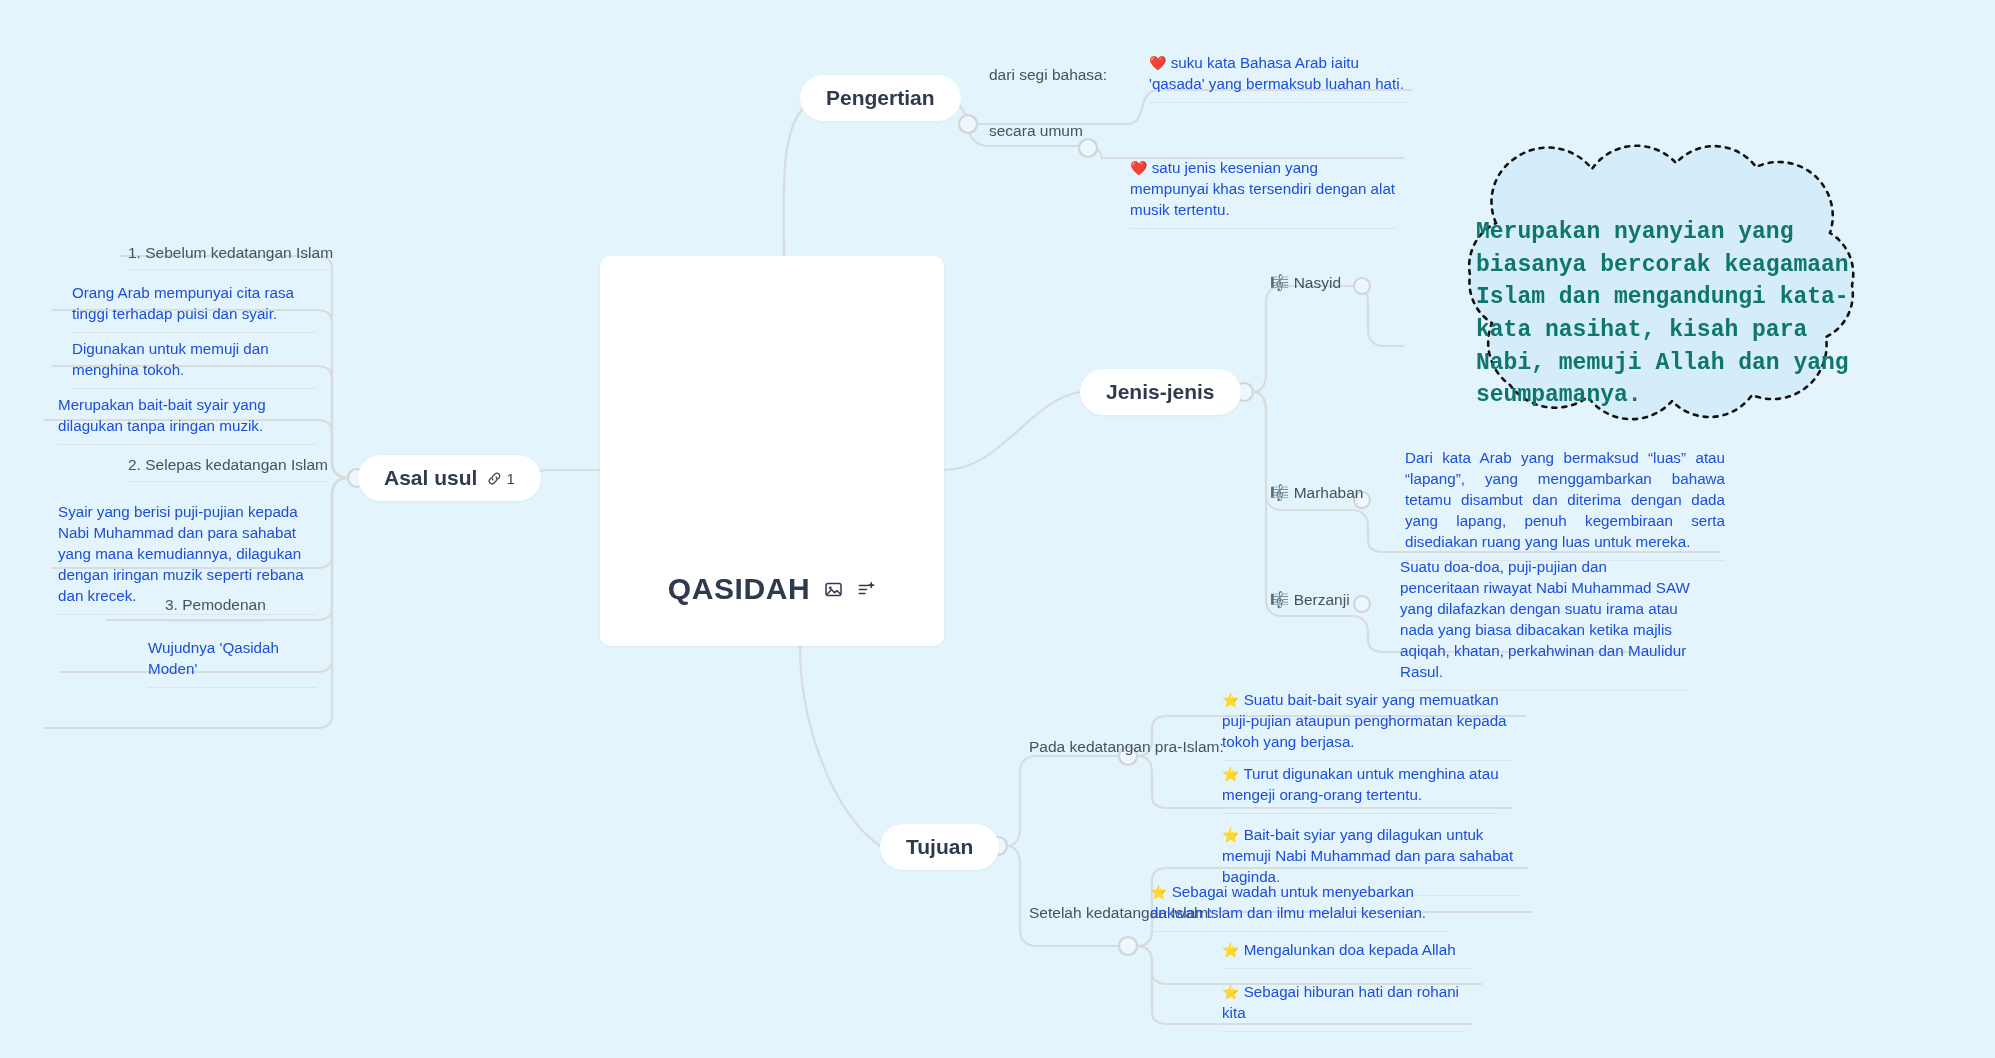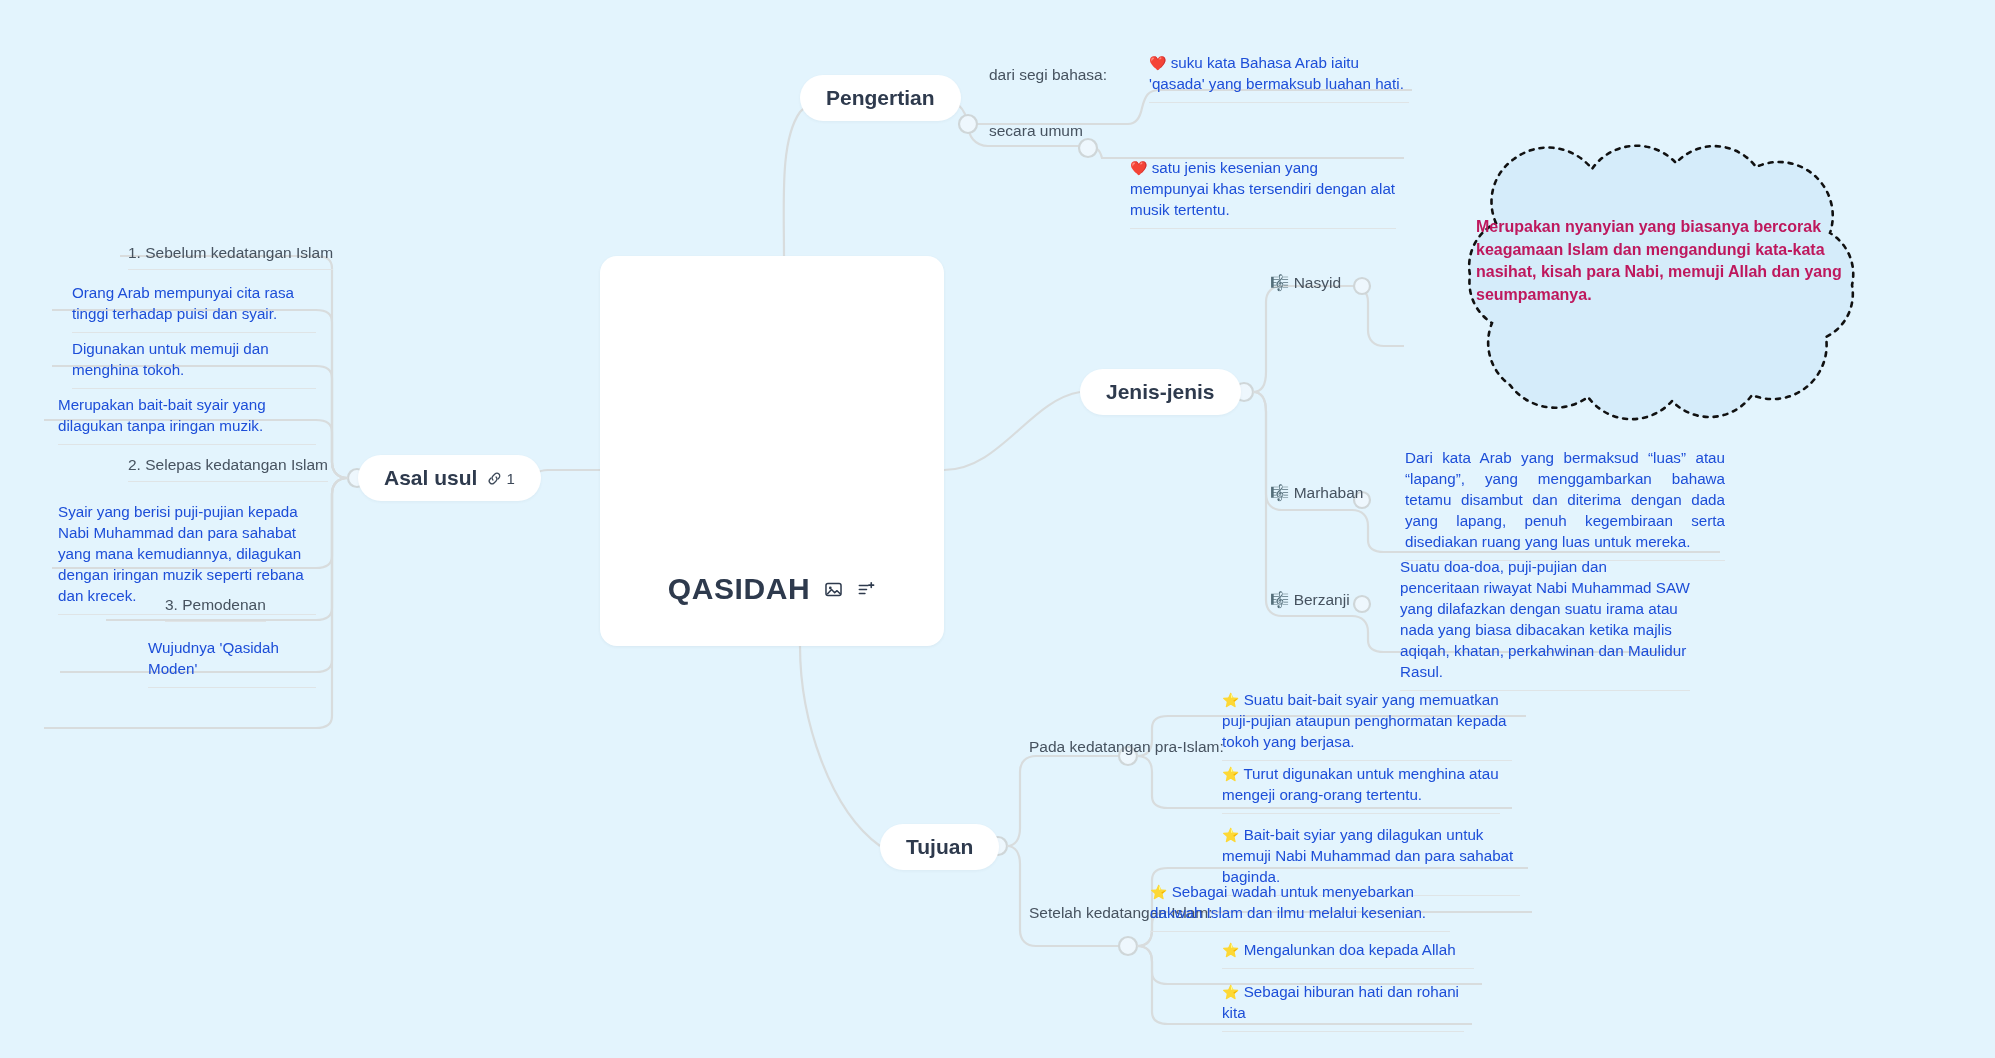--- a/index.html
+++ b/index.html
@@ -21,21 +21,21 @@
   }
   .edge { fill: none; stroke: #d8dcdd; stroke-width: 2.2; }
   .junction { fill: #eef7fd; stroke: #cfd6d8; stroke-width: 2.2; }
 
   
   .central {
     position: absolute;
     left: 600px; top: 256px;
     width: 344px; height: 390px;
     background: #ffffff;
-    border-radius: 17px;
+    border-radius: 10px;
     box-shadow: 0 1px 3px rgba(60,80,100,.07);
   }
   .central-label {
     position: absolute;
     left: 0; right: 0; bottom: 40px;
     display: flex; align-items: center; justify-content: center;
     gap: 14px;
   }
   .central-title {
     font-size: 30px; font-weight: bold;
@@ -96,24 +96,25 @@
   .cloud-wrap {
     position: absolute;
     left: 1404px; top: 128px;
     width: 510px; height: 300px;
   }
   .cloud-wrap svg { position: absolute; left: 0; top: 0; }
   .cloud-text {
     position: absolute;
     left: 72px; top: 88px;
     width: 390px;
-    font-size: 16px;
+    font-size: 23px;
     font-weight: bold;
     line-height: 1.42;
-    color: #be185d;
+    color: #0f766e;
+    font-family: Liberation Mono, monospace;
   }
 </style>
 </head>
 <body>
 
 <div id="canvas">
 
   <svg class="edges" viewBox="0 0 1995 1058">
 
     <path class="edge" d="M 784 256 C 784 200 780 140 800 112 C 812 98 830 98 850 98"></path>

